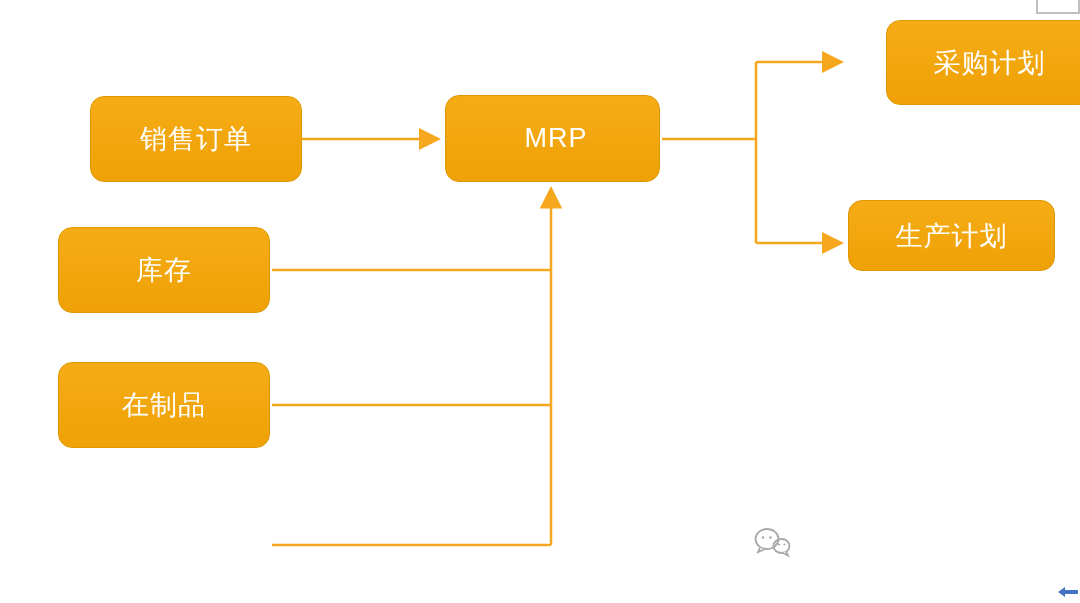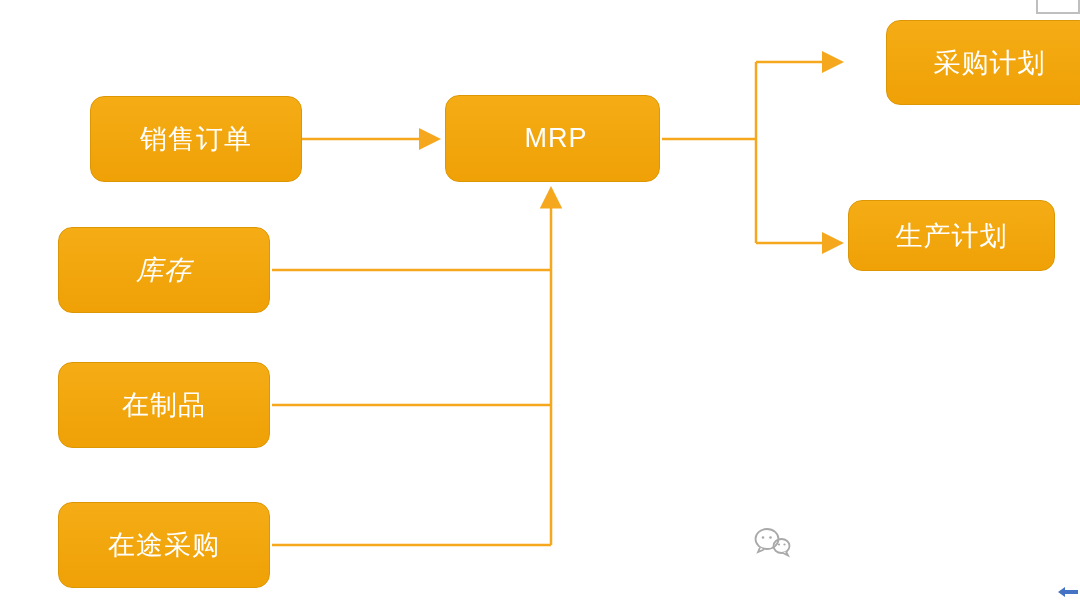--- a/index.html
+++ b/index.html
@@ -33,21 +33,21 @@
     justify-content: center;
     background: linear-gradient(180deg, #F5AC15 0%, #EFA106 100%);
     border: 1px solid #DD9704;
     border-radius: 14px;
     color: #FFFFFF;
     font-size: 27px;
     letter-spacing: 1px;
     box-sizing: border-box;
   }
   .node-sales      { left: 58px;  top: 96px;  width: 212px; height: 86px; margin-left: 32px; }
-  .node-inventory  { left: 58px;  top: 227px; width: 212px; height: 86px; font-style: italic; }
+  .node-inventory  { left: 58px;  top: 227px; width: 212px; height: 86px; }
   .node-wip        { left: 58px;  top: 362px; width: 212px; height: 86px; }
   .node-intransit  { left: 58px;  top: 502px; width: 212px; height: 86px; }
   .node-mrp        { left: 445px; top: 95px;  width: 215px; height: 87px; padding-left: 7px; }
   .node-purchase   { left: 854px; top: 20px;  width: 207px; height: 85px; margin-left: 32px; }
   .node-production { left: 848px; top: 200px; width: 207px; height: 71px; }
 
   
   .watermark {
     position: absolute;
     left: 752px;
@@ -114,23 +114,20 @@
   </div>
 
   <div class="node node-inventory">
     <span>库存</span>
   </div>
 
   <div class="node node-wip">
     <span>在制品</span>
   </div>
 
-  <div class="node node-intransit">
-    <span>在途采购</span>
-  </div>
 
   <div class="node node-mrp">
     <span>MRP</span>
   </div>
 
   <div class="node node-purchase">
     <span>采购计划</span>
   </div>
 
   <div class="node node-production">

